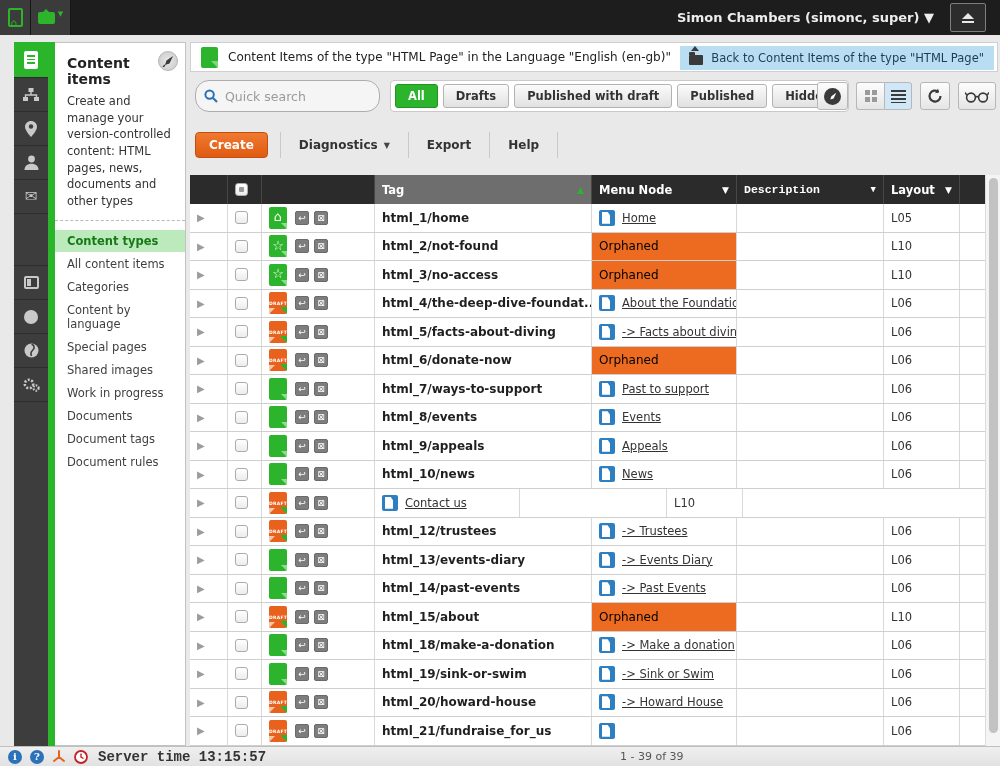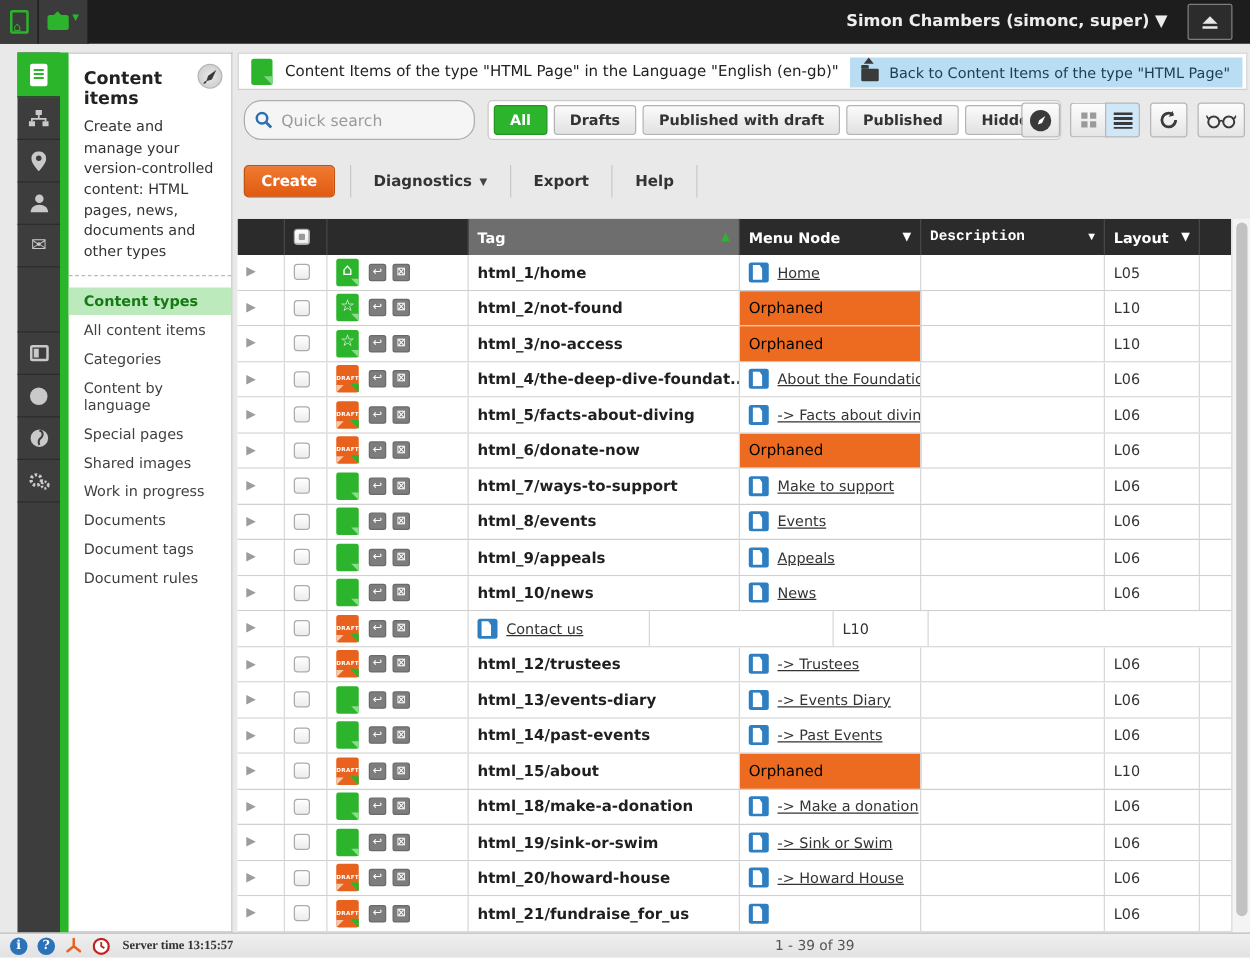--- a/index.html
+++ b/index.html
@@ -114,21 +114,21 @@
   .sicon.draft::after { content:""; position:absolute; right:0; bottom:0; border-style:solid; border-width:0 7px 7px 0; border-color:transparent #2cb52c transparent transparent; }
   .draft-txt { font-size:5px; font-weight:bold; letter-spacing:0.3px; transform:scale(.9); }
   .mini { width:14px; height:14px; background:#7d7d7d; border:1px solid #6a6a6a; border-radius:2px; color:#fff; font-size:9px; display:inline-flex; align-items:center; justify-content:center; margin-right:5px; cursor:pointer; }
   .vscroll { position:absolute; right:0px; top:175px; width:15px; height:571px; background:#f4f4f4; border-left:1px solid #dcdcdc; }
   .vthumb { position:absolute; left:2.5px; top:3px; width:9px; height:555px; background:#c2c2c2; border-radius:5px; }
 
   
   .footer { position:absolute; left:0; top:746px; width:1000px; height:20px; background:linear-gradient(#efefef,#e2e2e2); border-top:1px solid #bfbfbf; display:flex; align-items:center; font-size:11px; color:#333; }
   .f-ic { margin-left:8px; cursor:pointer; display:flex; align-items:center; }
   .circ { width:14px; height:14px; border-radius:50%; background:#2b72b8; color:#fff; font-size:10px; font-weight:bold; display:flex; align-items:center; justify-content:center; font-family:"DejaVu Serif",serif; }
-  .servertime { margin-left:10px; font-family:Liberation Serif, serif; font-weight:bold; font-size:10px; color:#333; }
+  .servertime { margin-left:10px; font-family:Liberation Mono, monospace; font-weight:bold; font-size:14px; color:#333; }
   .pagination { position:absolute; left:620px; top:3px; font-size:11px; color:#555; }
 </style>
 </head>
 <body>
 
 <div class="page">
 
   <div class="topbar">
     <div class="logo-tile">
       <span class="doc-logo"></span>
@@ -465,21 +465,21 @@
           </div>
           <div class="c c-icons">
             <span class="sicon green"></span>
             <span class="mini">↩</span>
             <span class="mini">⊠</span>
           </div>
           <div class="c c-tag cell-tag">html_7/ways-to-support</div>
           <div class="c c-node">
             <span class="nodelink">
               <span class="bluedoc"></span>
-              <a href="#">Make to support</a>
+              <a href="#">Past to support</a>
             </span>
           </div>
           <div class="c c-desc"></div>
           <div class="c c-layout cell-layout">L06</div>
           <div class="c c-last"></div>
         </div>
         <div class="trow">
           <div class="c c-expand">
             <span class="expand-arrow">▶</span>
           </div>

